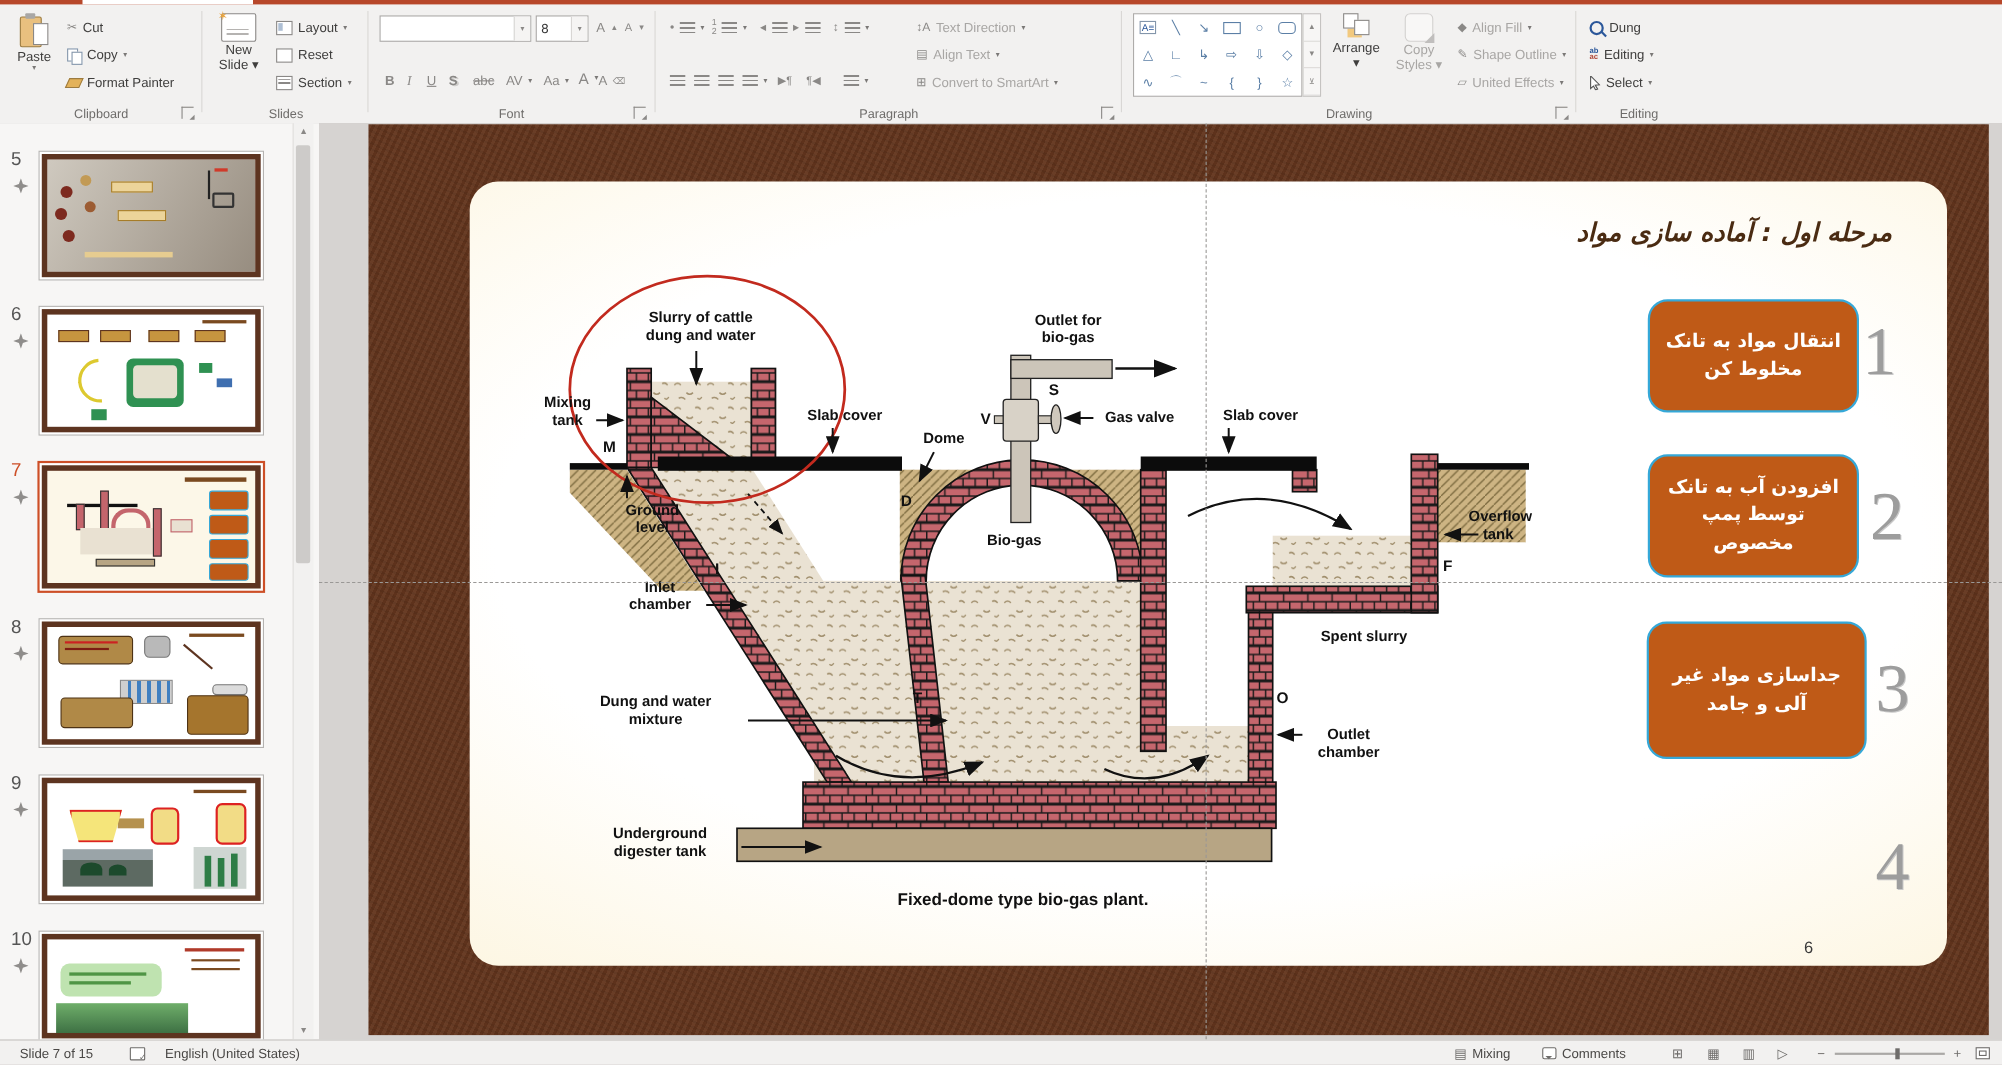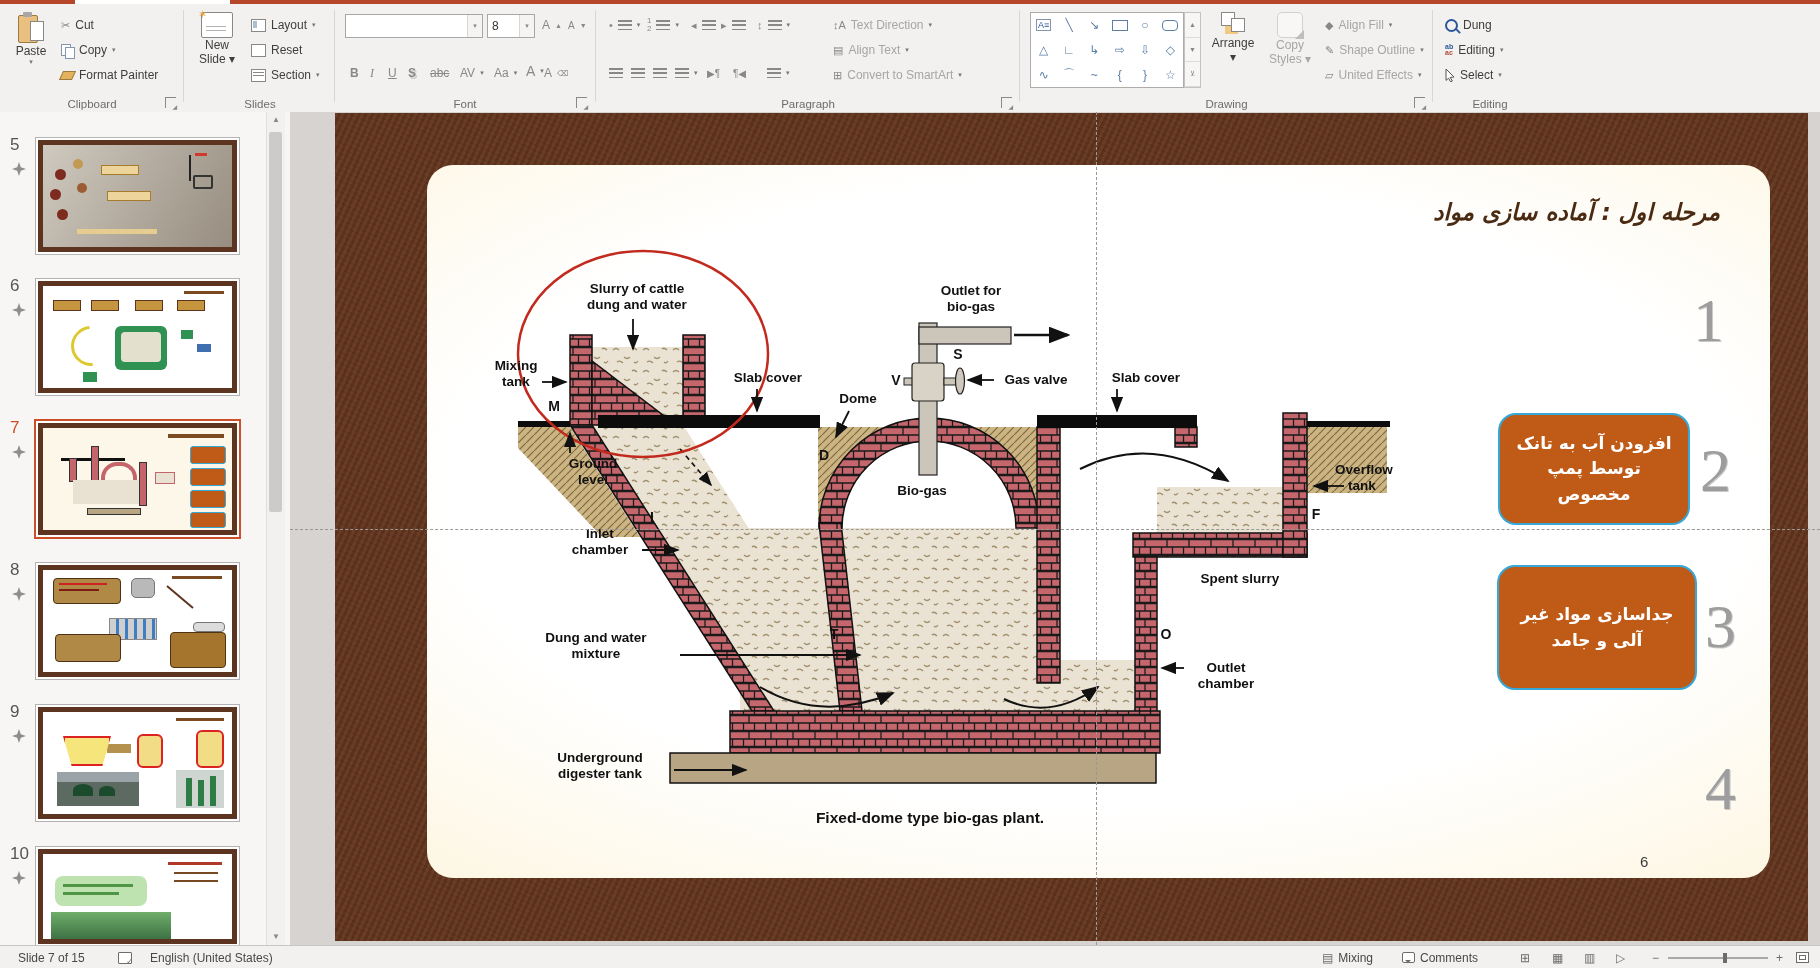--- a/index.html
+++ b/index.html
@@ -589,20 +589,23 @@
         <text x="796" y="437" text-anchor="middle">Outlet</text>
         <text x="796" y="453" text-anchor="middle">chamber</text>
         <line x1="754" y1="433" x2="732" y2="433" stroke="#111" stroke-width="1.8" marker-end="url(#ah)"></line>
         <text x="934" y="239" text-anchor="middle">Overflow</text>
         <text x="932" y="255" text-anchor="middle">tank</text>
         <line x1="914" y1="251" x2="884" y2="251" stroke="#111" stroke-width="1.8" marker-end="url(#ah)"></line>
         <text x="886" y="284" text-anchor="middle" class="lt">F</text>
         <text x="500" y="588" text-anchor="middle" class="cap">Fixed-dome type bio-gas plant.</text>
       </svg>
 
+      <div class="stepbox" style="left:1163px;top:159px;width:192px;height:103px;">
+          <span>انتقال مواد به تانک مخلوط کن</span>
+        </div>
       <div class="stepnum" style="left:1358px;top:172px;">1</div>
       <div class="stepbox" style="left:1163px;top:300px;width:192px;height:112px;">
           <span>افزودن آب به تانک توسط پمپ مخصوص</span>
         </div>
       <div class="stepnum" style="left:1365px;top:322px;">2</div>
       <div class="stepbox" style="left:1162px;top:452px;width:200px;height:125px;">
           <span>جداسازی مواد غیر آلی و جامد</span>
         </div>
       <div class="stepnum" style="left:1370px;top:478px;">3</div>
       <div class="stepnum" style="left:1370px;top:640px;">4</div>

